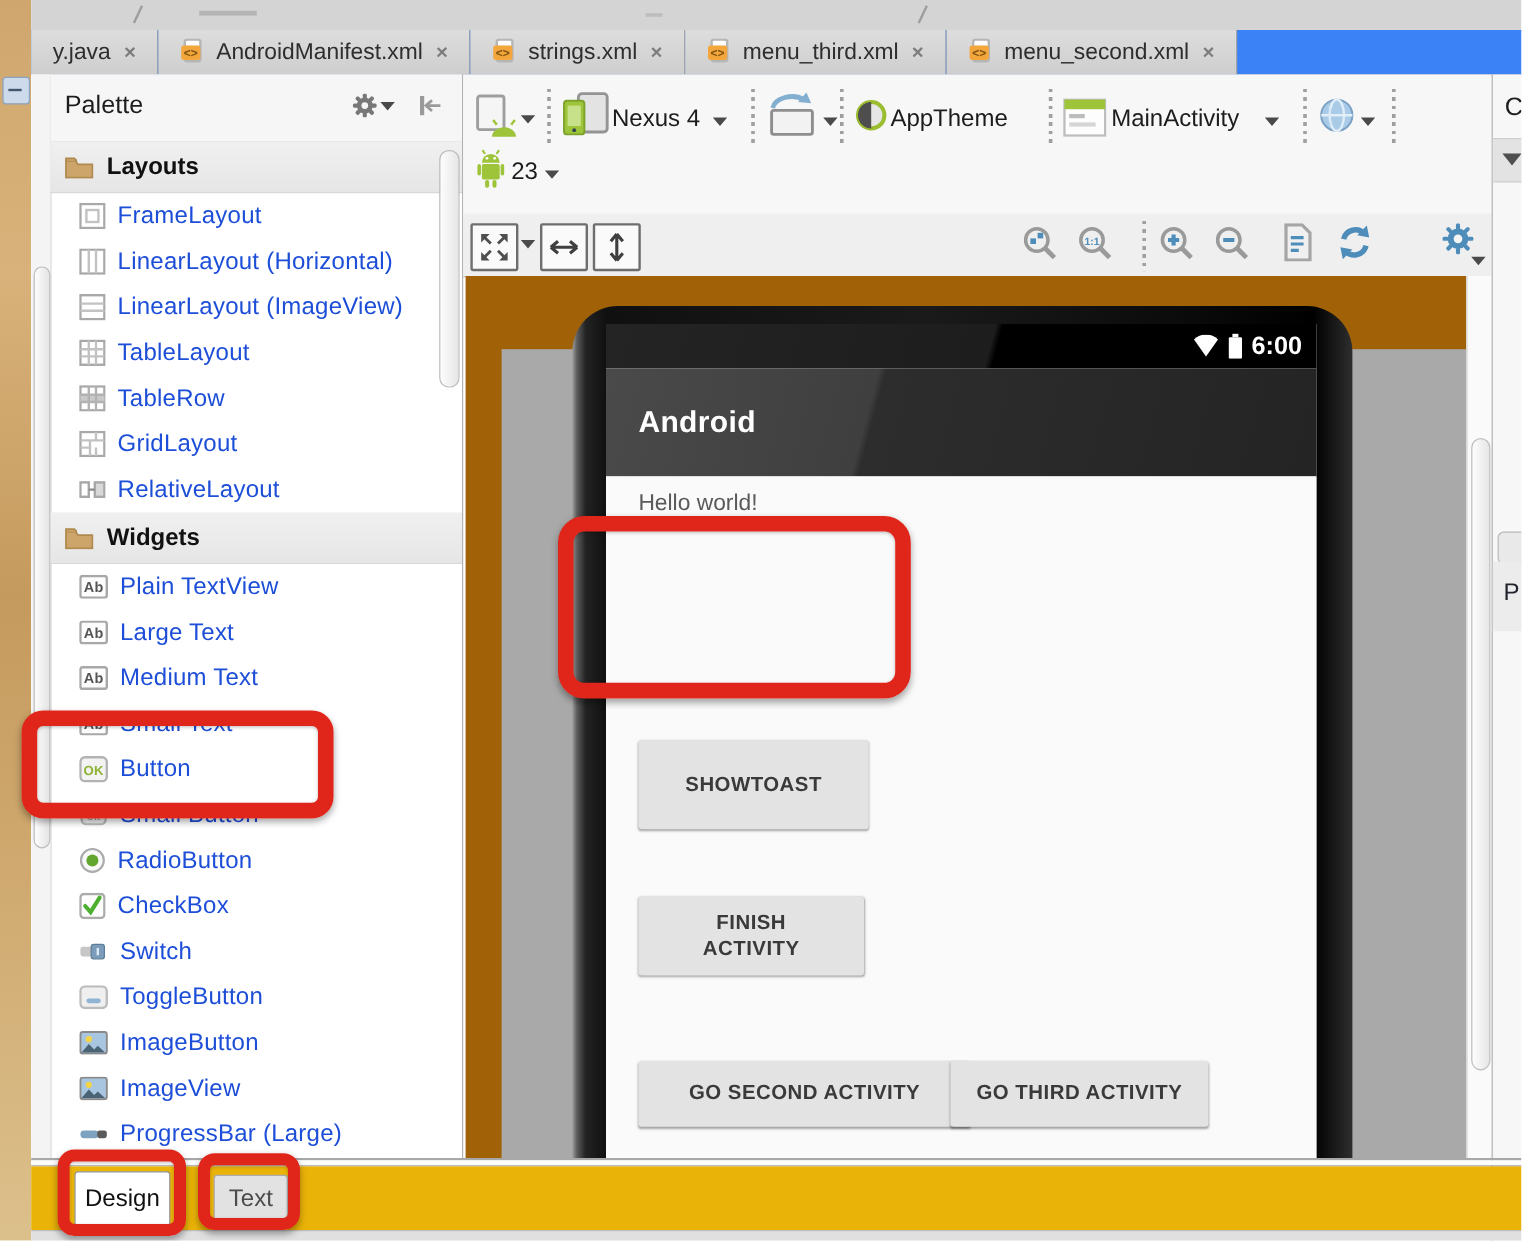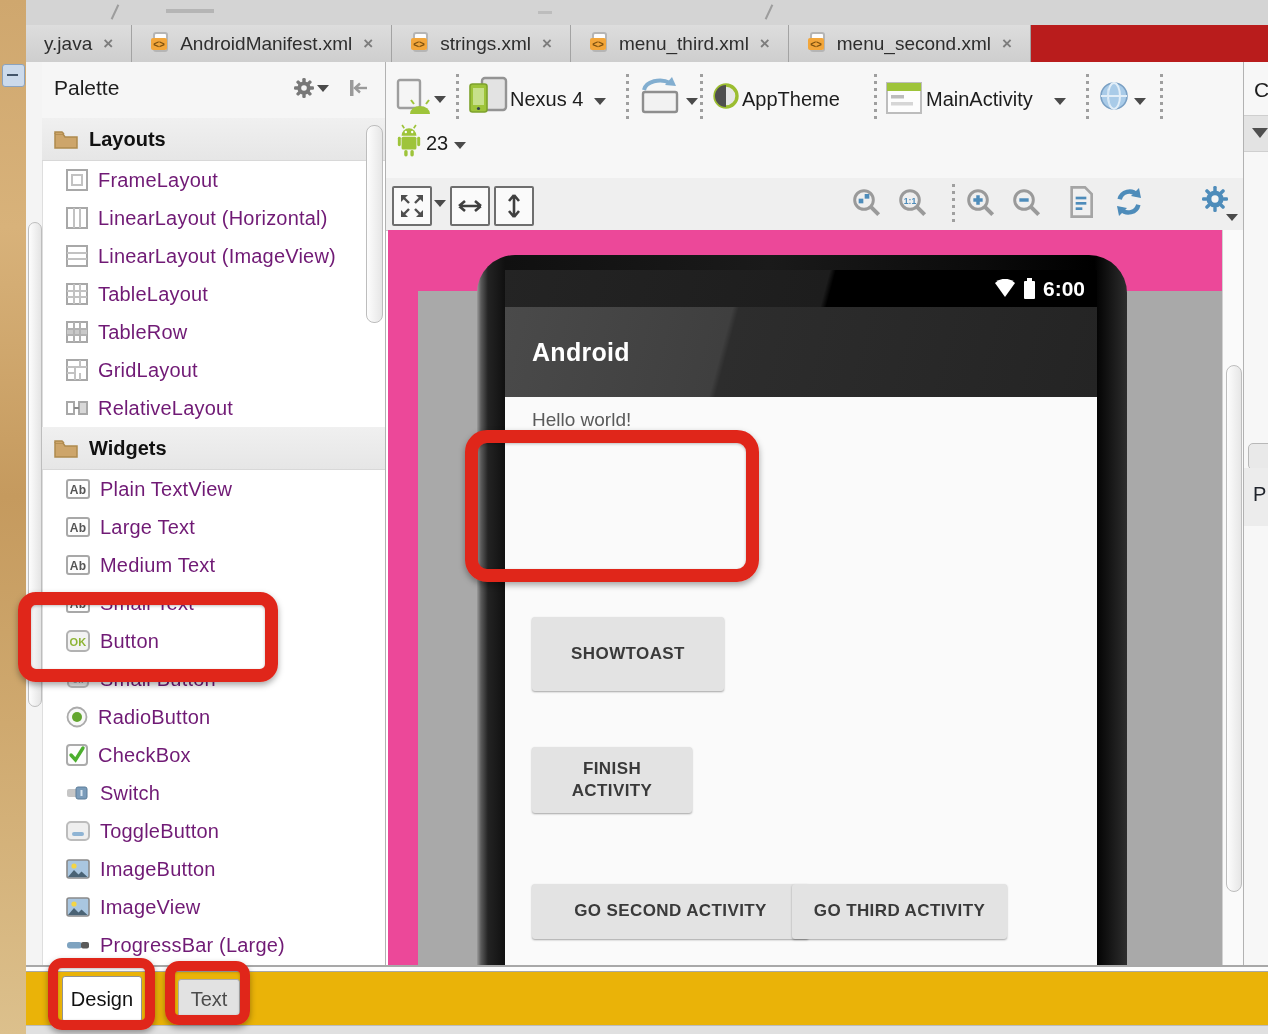--- a/index.html
+++ b/index.html
@@ -9,21 +9,21 @@
 
   
   #top-strip{left:26px;top:0;width:1242px;height:25px;background:#d4d4d4;border-bottom:1px solid #a5a5a5;}
   .strip-mark{position:absolute;background:#9d9d9d;}
   #wallpaper{left:0;top:0;width:26px;height:1034px;
      background:linear-gradient(180deg,#cfa76e 0%,#d8b27a 22%,#c59a5e 48%,#cfa96f 70%,#dcc08c 100%);}
   #collapse-box{left:2px;top:64px;width:21px;height:21px;background:#ccdaeb;border:1px solid #8ba3bf;border-radius:3px;}
   #collapse-box span{position:absolute;left:4px;top:9px;width:11px;height:2px;background:#44566b;}
 
   
-  #tab-bar{left:26px;top:25px;width:1242px;height:37px;background:#b91c1c;border-bottom:1px solid #9a9a9a;
+  #tab-bar{left:26px;top:25px;width:1242px;height:37px;background:#3b82f6;border-bottom:1px solid #9a9a9a;
            display:flex;align-items:stretch;}
   .tab{display:flex;align-items:center;gap:9px;padding:0 18px;background:linear-gradient(#dddddd,#cecece);
        border-right:1px solid #a3a3a3;font-size:19px;color:#2e2e2e;white-space:nowrap;}
   .tab-close{color:#7d7d7d;font-size:17px;font-weight:bold;margin-left:2px;}
   .tab .icon{display:inline-flex;}
 
   
   #palette{left:26px;top:62px;width:359px;height:903px;background:#fff;border-right:1px solid #b2b2b2;}
   #left-gutter{left:0;top:0;width:16px;height:903px;background:#f4f4f4;border-right:1px solid #dedede;}
   #left-scroll-thumb{left:2px;top:160px;width:12px;height:483px;background:linear-gradient(90deg,#fdfdfd,#e4e4e4);
@@ -31,38 +31,38 @@
   #palette-inner{left:16px;top:0;width:343px;height:903px;overflow:hidden;}
   #palette-header{position:absolute;left:0;top:0;width:343px;height:56px;background:#f6f6f6;border-bottom:1px solid #c9c9c9;}
   #palette-title{position:absolute;left:12px;top:14px;font-size:21px;color:#1d1d1d;}
   #palette-gear{position:absolute;left:252px;top:16px;display:flex;align-items:center;gap:3px;}
   #palette-collapse{position:absolute;left:306px;top:17px;}
   #palette-list{position:absolute;left:0;top:56px;width:343px;}
   .p-head{height:42px;display:flex;align-items:center;gap:11px;padding-left:12px;
           background:linear-gradient(#f0f0f0,#e6e6e6);border-bottom:1px solid #d8d8d8;
           font-size:20px;font-weight:bold;color:#111;white-space:nowrap;overflow:hidden;}
   .p-row{height:38px;display:flex;align-items:center;gap:10px;padding-left:24px;
-         font-size:20px;color:#701a75;white-space:nowrap;overflow:hidden;letter-spacing:.2px;}
+         font-size:20px;color:#1d4ed8;white-space:nowrap;overflow:hidden;letter-spacing:.2px;}
   #palette-scroll-thumb{position:absolute;left:324px;top:63px;width:15px;height:196px;
       background:linear-gradient(90deg,#fdfdfd,#e6e6e6);border:1px solid #bdbdbd;border-radius:8px;}
 
   
   #toolbar{left:386px;top:62px;width:857px;height:140px;background:#f7f7f7;}
   .vdots{position:absolute;width:3px;background-image:repeating-linear-gradient(to bottom,#9f9f9f 0 3px,transparent 3px 7px);}
   .t-label{position:absolute;font-size:20px;color:#1c1c1c;white-space:nowrap;}
   .caret{display:inline-block;width:0;height:0;border-left:6px solid transparent;border-right:6px solid transparent;
          border-top:7px solid #3f6fae;}
   .caret.dark{border-top-color:#4a4a4a;}
   #row3-bg{position:absolute;left:0;top:116px;width:857px;height:52px;background:#efefef;border-bottom:1px solid #c6c6c6;}
   .tbox{position:absolute;width:36px;height:36px;background:#fafafa;border:2px solid #6e6e6e;border-radius:2px;
         display:flex;align-items:center;justify-content:center;}
   .ticon{position:absolute;display:flex;align-items:center;justify-content:center;}
 
   
-  #canvas{left:388px;top:230px;width:834px;height:735px;background:#ec4899;overflow:hidden;}
+  #canvas{left:388px;top:230px;width:834px;height:735px;background:#a16207;overflow:hidden;}
   #canvas-gray{position:absolute;left:30px;top:61px;width:804px;height:674px;background:#a9a9a9;}
   #phone{position:absolute;left:89px;top:25px;width:650px;height:760px;border-radius:38px 38px 0 0;
      background:linear-gradient(to right,#9c9c9c 0px,#5a5a5a 4px,#232323 11px,#101010 28px,#1a1a1a 45%,#0b0b0b 78%,#000 95%,#2e2e2e 100%);}
   #screen{position:absolute;left:28px;top:15px;width:592px;height:700px;background:#fafafa;}
   #status-bar{position:absolute;left:0;top:0;width:592px;height:37px;
      background:linear-gradient(105deg,#242424 0%,#1d1d1d 54%,#000 55%,#000 100%);
      display:flex;align-items:center;justify-content:flex-end;gap:7px;padding-right:12px;box-sizing:border-box;}
   #status-time{color:#fff;font-size:21px;font-weight:bold;}
   #action-bar{position:absolute;left:0;top:37px;width:592px;height:90px;
      background:linear-gradient(105deg,#4a4a4a 0%,#3f3f3f 37%,#2d2d2d 38%,#242424 100%);
@@ -620,21 +620,21 @@
             </span>
           <span id="status-time">6:00</span>
         </div>
         <div id="action-bar">
           <span id="app-title">Android</span>
         </div>
         <div id="phone-content">
           <span id="greeting">Hello world!</span>
 
         <div class="pv-btn" style="left: 27px; top: 220px; width: 192px; height: 74px;">SHOWTOAST</div>
-            <div class="pv-btn" style="left: 27px; top: 350px; width: 160px; height: 66px; padding: 0px 30px;">FINISH ACTIVITY</div>
+            <div class="pv-btn" style="left: 27px; top: 350px; width: 188px; height: 66px; padding: 0px 30px;">FINISH ACTIVITY</div>
             <div class="pv-btn" style="left: 27px; top: 487px; width: 277px; height: 55px;">GO SECOND ACTIVITY</div>
             <div class="pv-btn" style="left: 287px; top: 487px; width: 215px; height: 55px;">GO THIRD ACTIVITY</div>
           </div>
       </div>
     </div>
   </div>
 
   <div id="canvas-scroll" class="abs">
     <div id="canvas-scroll-thumb"></div>
   </div>

